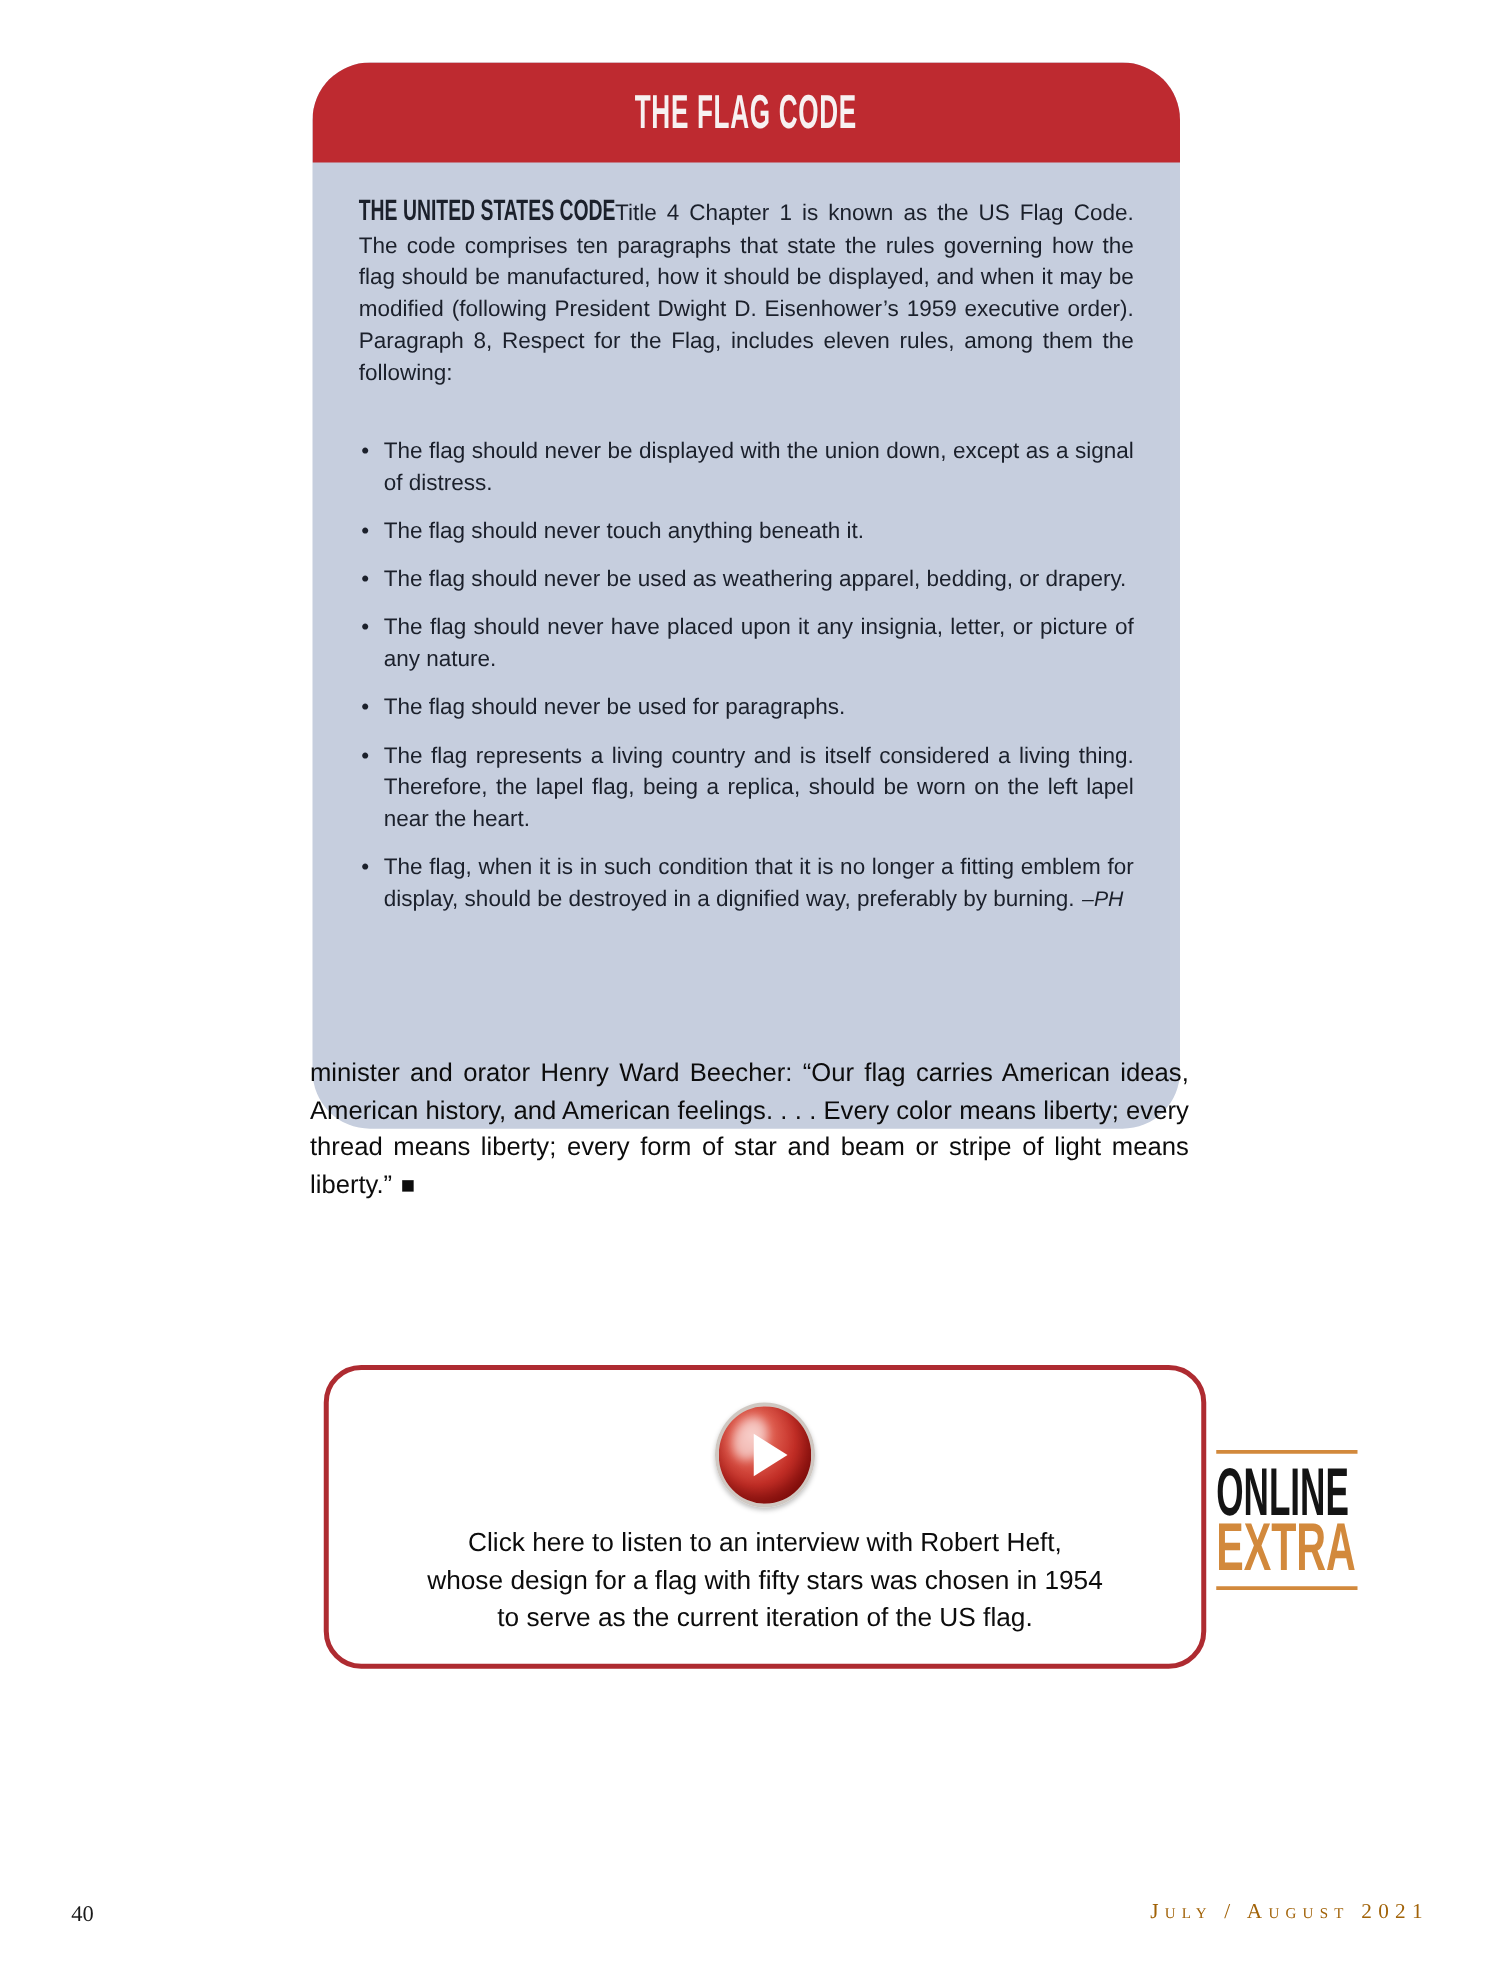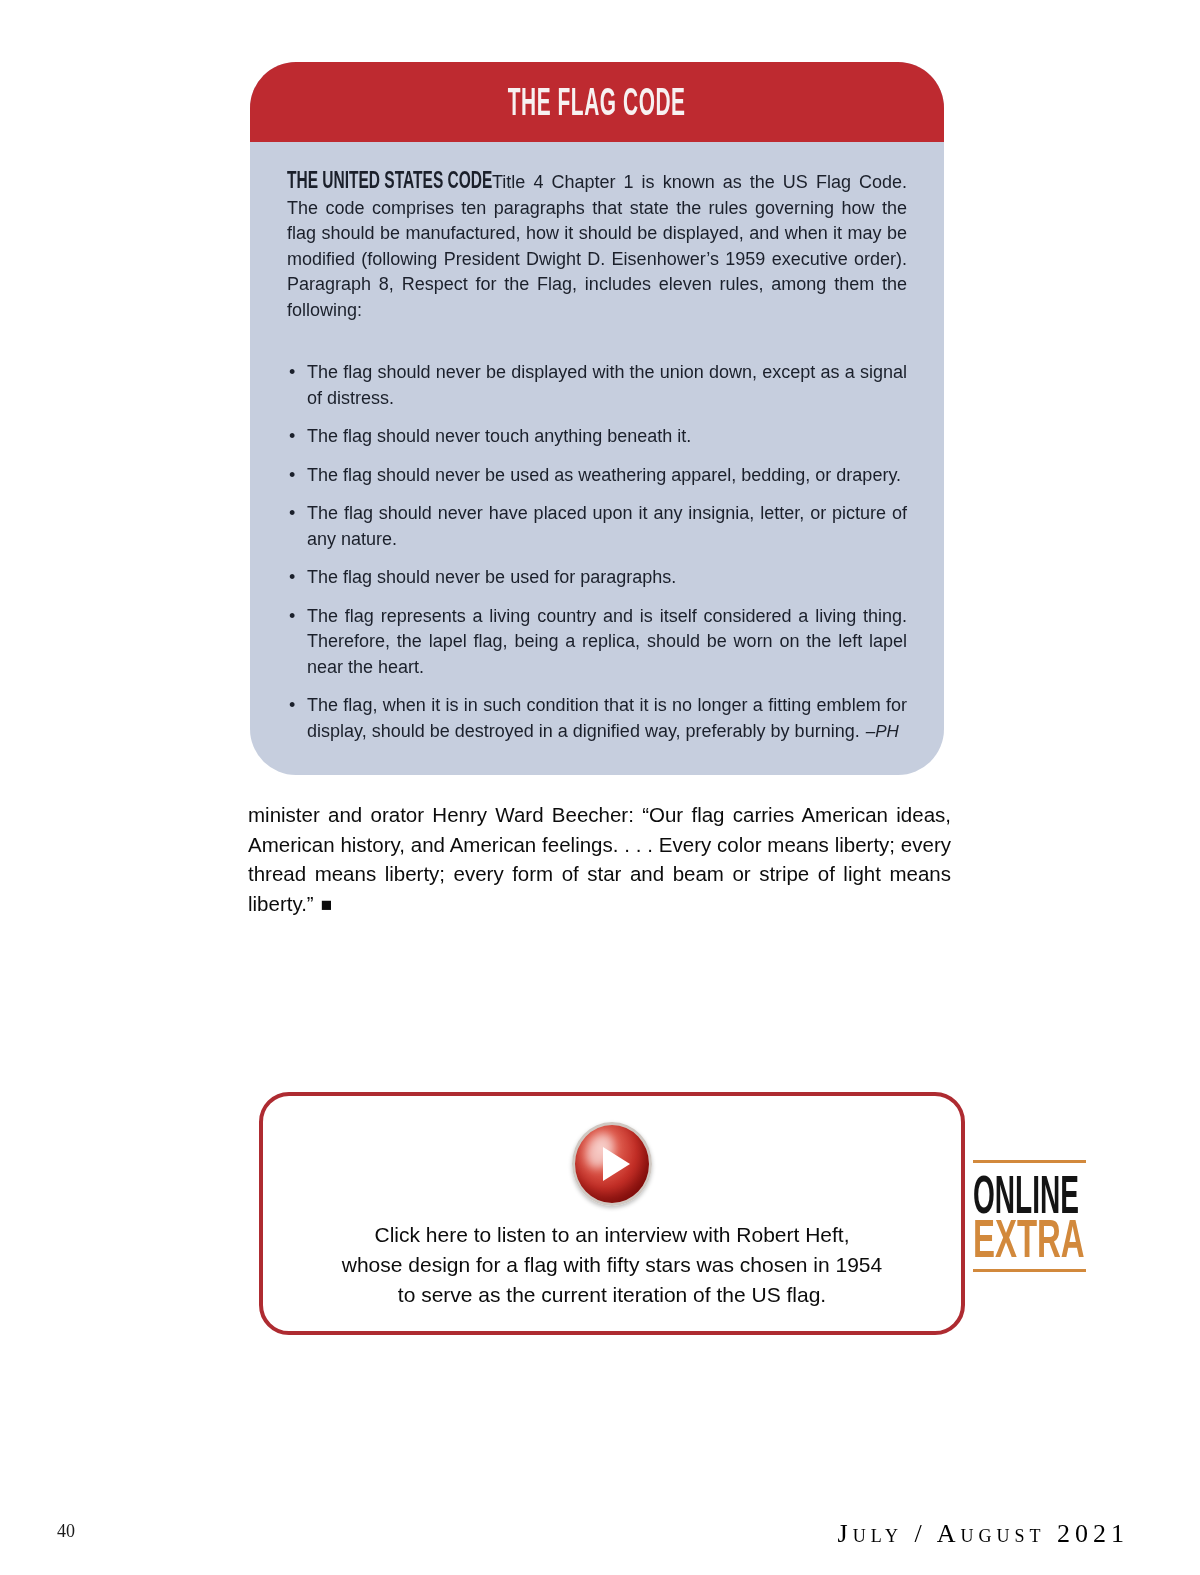--- a/index.html
+++ b/index.html
@@ -4,21 +4,21 @@
 <style>
   * { margin:0; padding:0; box-sizing:border-box; }
   html,body { background:#ffffff; }
   .page {
     position:relative; width:1200px; height:1575px; background:#ffffff;
     font-family:"Liberation Sans", sans-serif; overflow:hidden;
   }
 
   
   .flagcode-box {
-    position:absolute; left:250px; top:62px; width:694px; height:713px;
+    position:absolute; left:250px; top:50px; width:694px; height:853px;
     border-radius:46px; overflow:hidden; background:#C6CEDE;
   }
   .flagcode-header {
     height:80px; background:#BE2A30; display:flex; align-items:center; justify-content:center;
   }
   .flagcode-title {
     display:inline-block; color:#F7F1F1; font-weight:700; font-size:38px;
     letter-spacing:1px; transform:scaleX(0.55); white-space:nowrap;
   }
   .flagcode-body {
@@ -35,21 +35,21 @@
   .flagcode-rules li {
     position:relative; padding-left:20px; margin-bottom:13px; text-align:justify;
   }
   .flagcode-rules li::before {
     content:"\2022"; position:absolute; left:2px; top:0;
   }
   .attr { font-style:italic; font-size:17px; margin-left:6px; }
 
   
   .article-paragraph {
-    position:absolute; left:248px; top:800px; width:703px;
+    position:absolute; left:248px; top:844px; width:703px;
     color:#0c0c0c; font-size:20.5px; line-height:29.5px; text-align:justify;
   }
   .end-mark { margin-left:7px; font-size:19px; }
 
   
   .listen-box {
     position:absolute; left:259px; top:1092px; width:706px; height:243px;
     background:#ffffff; border:4px solid #AE2B31; border-radius:30px;
     text-align:center; cursor:pointer;
   }
@@ -83,23 +83,23 @@
   }
   .oe-online { color:#141414; transform:scaleX(0.52); }
   .oe-extra  { color:#D2893C; transform:scaleX(0.61); }
 
   
   .footer-page-number {
     position:absolute; left:57px; top:1521px;
     font-family:"Liberation Serif", serif; font-size:18px; color:#1a1a1a;
   }
   .footer-issue {
-    position:absolute; right:71px; top:1519px;
+    position:absolute; right:57px; top:1519px;
     font-family:"Liberation Serif", serif; font-variant:small-caps;
-    font-size:26px; letter-spacing:5px; color:#000000; white-space:nowrap;
+    font-size:17px; letter-spacing:5px; color:#a16207; white-space:nowrap;
   }
 </style>
 </head>
 <body>
 
 <div class="page">
 
   <div class="flagcode-box">
     <div class="flagcode-header">
       <span class="flagcode-title">THE FLAG CODE</span>

